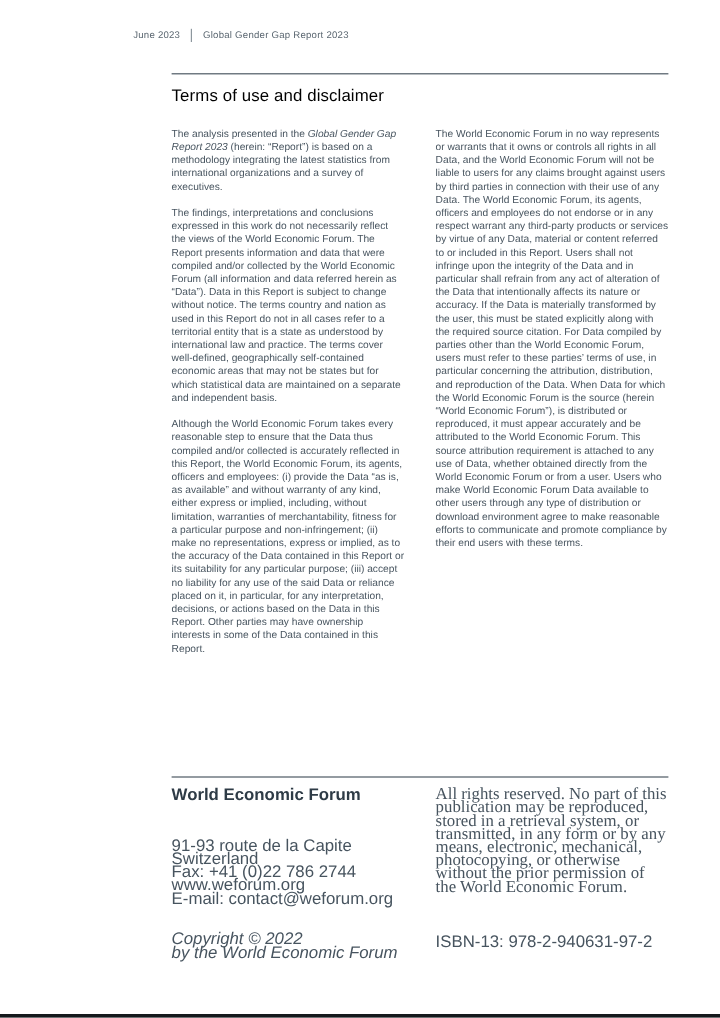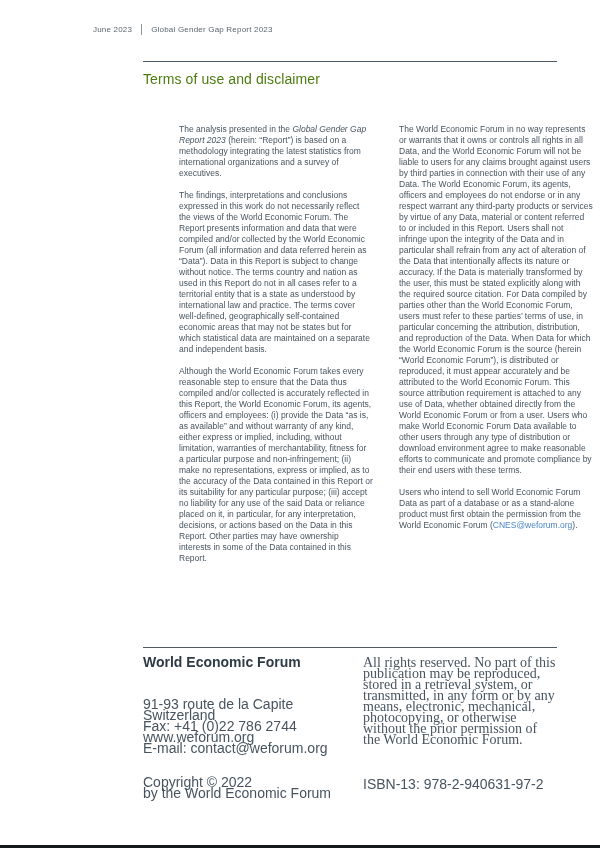--- a/index.html
+++ b/index.html
@@ -7,52 +7,52 @@
     width: 600px; height: 848px;
     background: #ffffff;
     font-family: "Liberation Sans", "DejaVu Sans", sans-serif;
     color: #47545f;
     position: relative;
     overflow: hidden;
   }
   .page { position: absolute; inset: 0; background: #ffffff; }
 
   .header {
-    position: absolute; left: 93px; top: 24px;
+    position: absolute; left: 111px; top: 24px;
     display: flex; align-items: center; gap: 9px;
     font-size: 8px; color: #5a6670; letter-spacing: .2px; justify-content: flex-end;
   }
   .vdiv { width: 1px; height: 11px; background: #8d979e; }
 
   .rule { position: absolute; left: 143px; top: 61px; width: 414px; height: 1px; background: #4e5a64; }
 
   .title {
     position: absolute; left: 143px; top: 71px;
-    font-size: 14px; font-weight: 400; color: #4d7c0f; margin: 0;
+    font-size: 14px; font-weight: 400; color: #000000; margin: 0;
     letter-spacing: .1px;
   }
 
   .columns {
-    position: absolute; left: 143px; top: 124px; width: 414px;
-    display: flex; gap: 26px; margin-left: 36px;
+    position: absolute; left: 143px; top: 106px; width: 414px;
+    display: flex; gap: 26px;
   }
   .col { width: 194px; font-size: 8.5px; line-height: 11px; }
   .col p { margin: 0 0 11px 0; }
   em { font-style: italic; }
   a.link { color: #4a86c5; text-decoration: none; cursor: pointer; }
 
   .footer-rule { position: absolute; left: 143px; top: 647px; width: 414px; height: 1px; background: #4e5a64; }
 
   .footer {
     position: absolute; left: 143px; top: 657px; width: 414px;
     display: flex; gap: 26px;
   }
   .fcol { width: 194px; font-size: 14px; line-height: 11px; }
   .org-name { font-weight: bold; color: #2e3b46; margin-bottom: 31px; }
-  .copyright-block { margin-top: 23px; }
+  .copyright-block { margin-top: 23px; font-style: italic; }
   .rights { margin: 0 0 34px 0; font-family: Liberation Serif, serif; }
   .isbn { margin: 0 0 11px 0; }
   .platform { margin: 0; }
 
   .bottom-bar { position: absolute; left: 0; bottom: 0; width: 600px; height: 3px; background: #15191c; }
 </style>
 </head>
 <body>
 
 <div class="page">
@@ -68,21 +68,20 @@
   <h1 class="title">Terms of use and disclaimer</h1>
 
   <main class="columns">
     <div class="col">
       <p><span>The analysis presented in the </span><em>Global Gender Gap Report 2023</em><span> (herein: “Report”) is based on a methodology integrating the latest statistics from international organizations and a survey of executives.</span></p>
       <p>The findings, interpretations and conclusions expressed in this work do not necessarily reflect the views of the World Economic Forum. The Report presents information and data that were compiled and/or collected by the World Economic Forum (all information and data referred herein as “Data”). Data in this Report is subject to change without notice. The terms country and nation as used in this Report do not in all cases refer to a territorial entity that is a state as understood by international law and practice. The terms cover well-defined, geographically self-contained economic areas that may not be states but for which statistical data are maintained on a separate and independent basis.</p>
       <p>Although the World Economic Forum takes every reasonable step to ensure that the Data thus compiled and/or collected is accurately reflected in this Report, the World Economic Forum, its agents, officers and employees: (i) provide the Data “as is, as available” and without warranty of any kind, either express or implied, including, without limitation, warranties of merchantability, fitness for a particular purpose and non-infringement; (ii) make no representations, express or implied, as to the accuracy of the Data contained in this Report or its suitability for any particular purpose; (iii) accept no liability for any use of the said Data or reliance placed on it, in particular, for any interpretation, decisions, or actions based on the Data in this Report. Other parties may have ownership interests in some of the Data contained in this Report.</p>
     </div>
     <div class="col">
       <p>The World Economic Forum in no way represents or warrants that it owns or controls all rights in all Data, and the World Economic Forum will not be liable to users for any claims brought against users by third parties in connection with their use of any Data. The World Economic Forum, its agents, officers and employees do not endorse or in any respect warrant any third-party products or services by virtue of any Data, material or content referred to or included in this Report. Users shall not infringe upon the integrity of the Data and in particular shall refrain from any act of alteration of the Data that intentionally affects its nature or accuracy. If the Data is materially transformed by the user, this must be stated explicitly along with the required source citation. For Data compiled by parties other than the World Economic Forum, users must refer to these parties’ terms of use, in particular concerning the attribution, distribution, and reproduction of the Data. When Data for which the World Economic Forum is the source (herein “World Economic Forum”), is distributed or reproduced, it must appear accurately and be attributed to the World Economic Forum. This source attribution requirement is attached to any use of Data, whether obtained directly from the World Economic Forum or from a user. Users who make World Economic Forum Data available to other users through any type of distribution or download environment agree to make reasonable efforts to communicate and promote compliance by their end users with these terms.</p>
-      <p><span>Users who intend to sell World Economic Forum Data as part of a database or as a stand-alone product must first obtain the permission from the World Economic Forum (</span><a href="#" class="link">CNES@weforum.org</a><span>).</span></p>
     </div>
   </main>
 
   <div class="footer-rule"></div>
 
   <footer class="footer">
     <div class="fcol">
       <div class="org-name">World Economic Forum</div>
       <div class="address-block">
         <div>91-93 route de la Capite</div>

